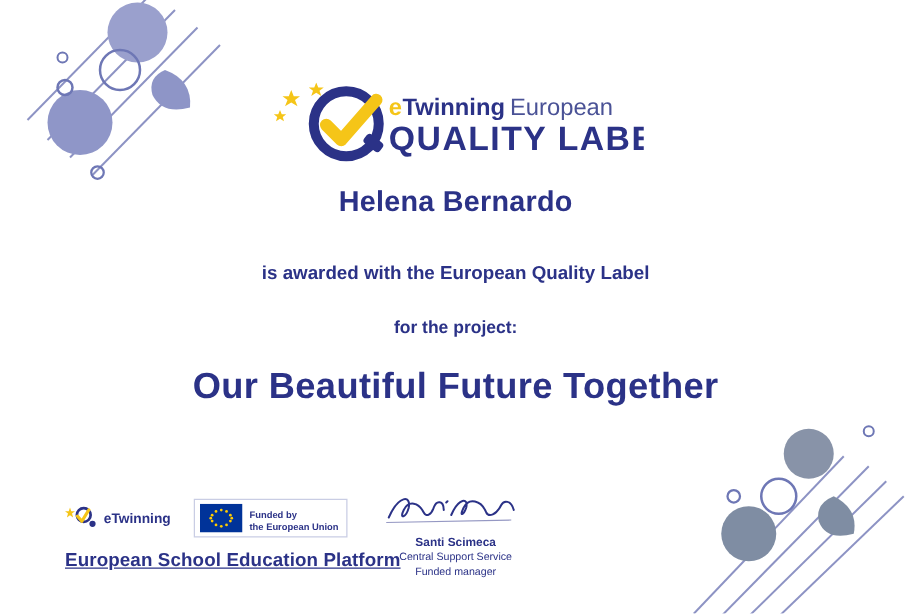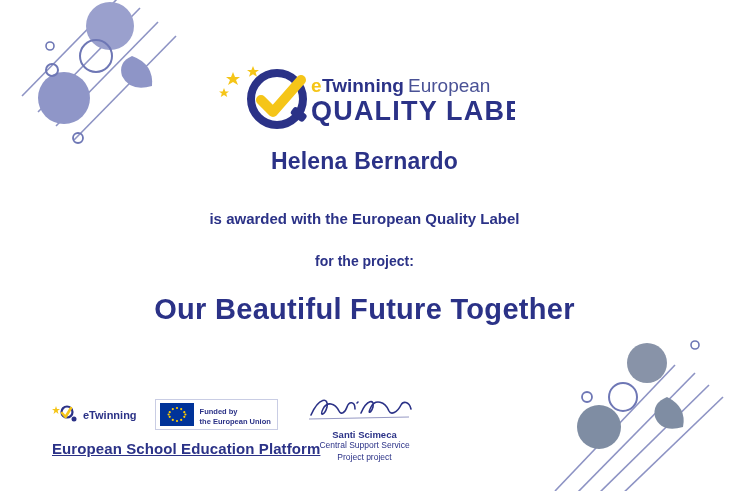--- a/index.html
+++ b/index.html
@@ -263,18 +263,18 @@
       <div class="platform-text">European School Education Platform</div>
     </div>
 
     <div class="footer-sign">
       <svg width="120" height="30" viewBox="0 0 120 30">
         <path d="M6 22 C14 4, 24 4, 22 14 C20 22, 14 24, 18 16 C22 8, 30 10, 34 18 C36 22, 40 20, 42 14 C44 8, 50 8, 50 16 M52 10 L53 9 M56 20 C62 6, 70 6, 68 14 C66 20, 62 22, 66 14 C70 6, 80 8, 84 18 C86 22, 92 20, 96 12 C98 8, 104 8, 106 16" fill="none" stroke="#2b3287" stroke-width="1.6" stroke-linecap="round"></path>
         <path d="M4 26 L104 24" fill="none" stroke="#2b3287" stroke-width="1" opacity="0.5"></path>
       </svg>
       <div class="sign-name">Santi Scimeca</div>
       <div class="sign-role">Central Support Service</div>
-      <div class="sign-role">Project project</div>
+      <div class="sign-role">Funded manager</div>
     </div>
 
   </div>
 
 </div>
 
 </body></html>

